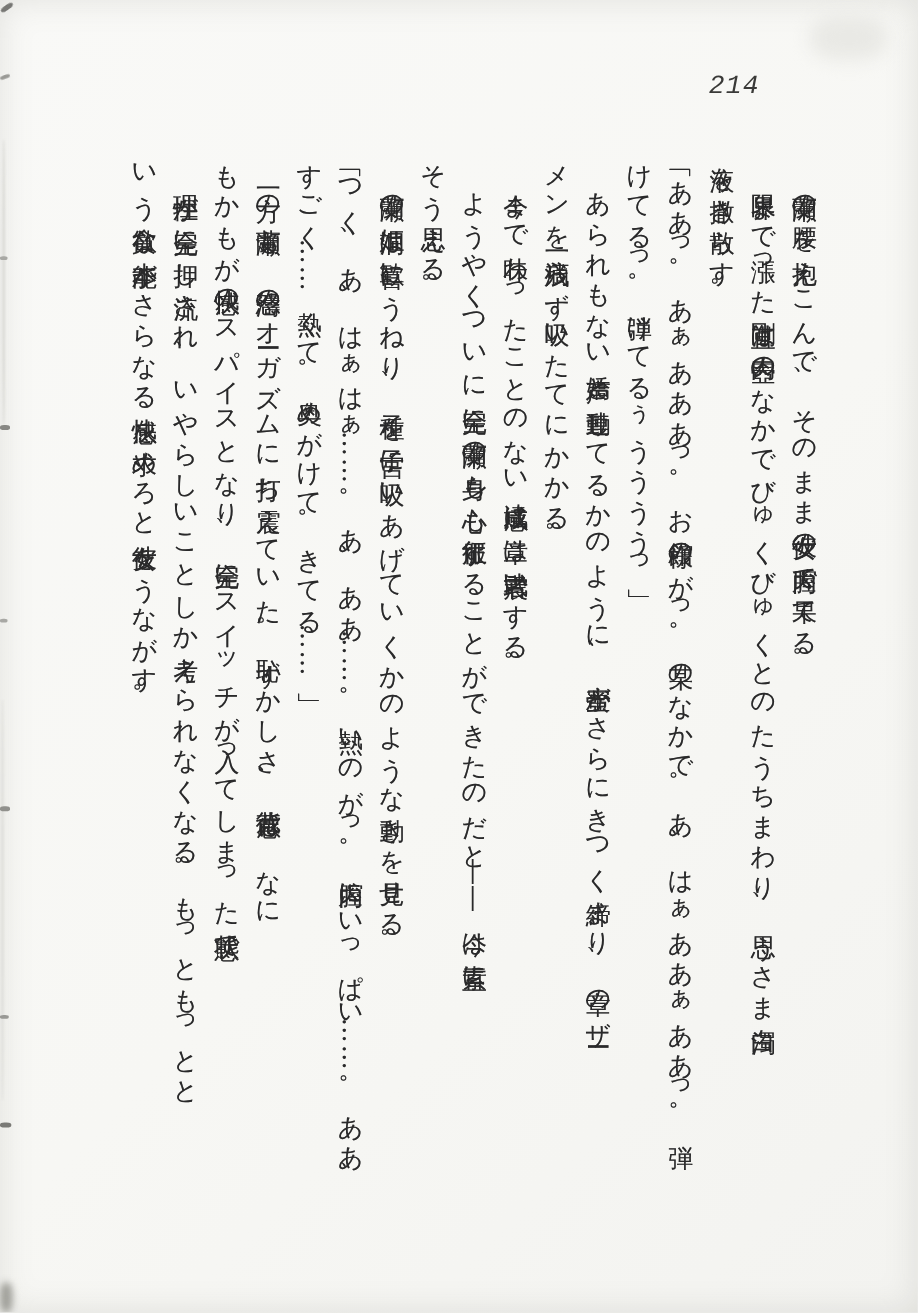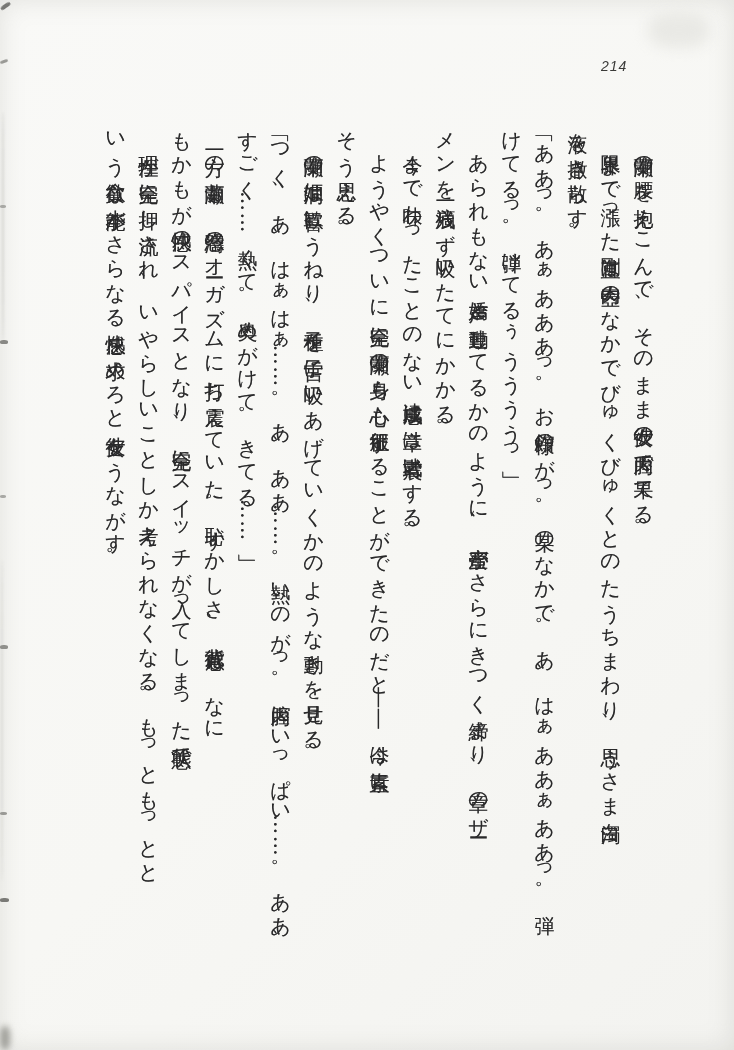--- a/index.html
+++ b/index.html
@@ -8,24 +8,24 @@
     background:#efefec;
     font-family:"DejaVu Serif","Liberation Serif",serif;
   }
   .page{
     position:relative;width:734px;height:1050px;
     background:linear-gradient(135deg,#f9f9f7 0%,#f7f7f4 55%,#f3f3f0 100%);
     box-shadow:inset 0 0 26px rgba(120,120,110,0.18);
     overflow:hidden;
   }
   .page-number{
-    position:absolute;left:601px;top:58px;
-    font-style:italic;font-size:14px;color:#3a3a38;
+    position:absolute;left:567px;top:58px;
+    font-style:italic;font-size:21px;color:#3a3a38;
     letter-spacing:1px;
-    font-family:Liberation Sans, sans-serif;
+    font-family:Liberation Mono, monospace;
   }
   .text-block{position:absolute;inset:0;}
   .col{
     position:absolute;
     writing-mode:vertical-rl;
     text-orientation:mixed;
     font-size:20px;
     line-height:24px;
     width:24px;
     letter-spacing:1.5px;

